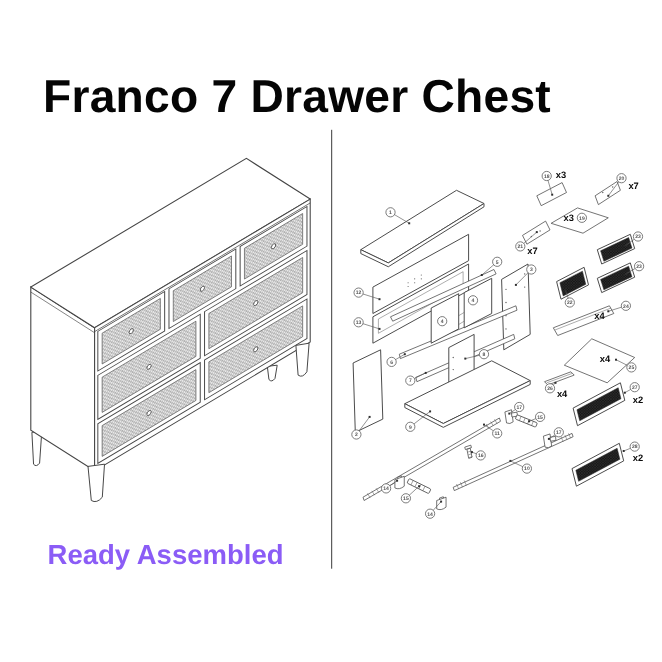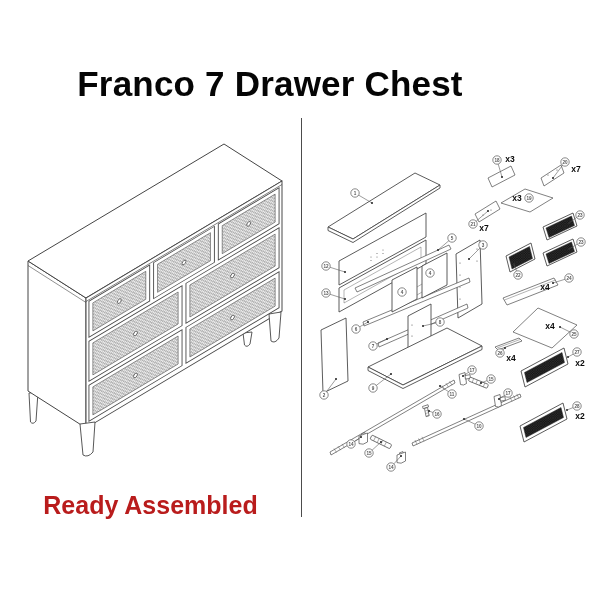--- a/index.html
+++ b/index.html
@@ -1,21 +1,21 @@
 <!DOCTYPE html>
 <html><head>
 <meta charset="utf-8">
 <style>
   html,body{margin:0;padding:0;background:#fff;}
   .canvas{position:relative;width:602px;height:602px;background:#ffffff;
           font-family:"Liberation Sans",sans-serif;overflow:hidden;}
   .title{position:absolute;left:0;top:64px;width:540px;text-align:center;
-         font-size:35px;font-weight:bold;color:#050505;letter-spacing:.2px;}
+         font-size:42px;font-weight:bold;color:#050505;letter-spacing:.2px;}
   .divider{position:absolute;left:300.5px;top:118px;width:1.4px;height:399px;background:#4c4c4c;}
-  .caption{position:absolute;top:491px;font-size:25px;font-weight:bold;color:#b91c1c;text-align:center;}
+  .caption{position:absolute;top:491px;font-size:25px;font-weight:bold;color:#8b5cf6;text-align:center;}
   .caption.cl{left:0;width:301px;}
   .caption.cr{left:301px;width:301px;}
   svg.panel{position:absolute;top:118px;}
   svg.panel.pl{left:0;}
   svg.panel.pr{left:301px;}
   
   .face{fill:#ffffff;stroke:#454545;stroke-width:1;}
   .dw{fill:#ffffff;stroke:#454545;stroke-width:0.9;}
   .mesh{fill:url(#cane);stroke:#5c5c5c;stroke-width:0.6;}
   .knob{fill:#ffffff;stroke:#454545;stroke-width:0.7;}

